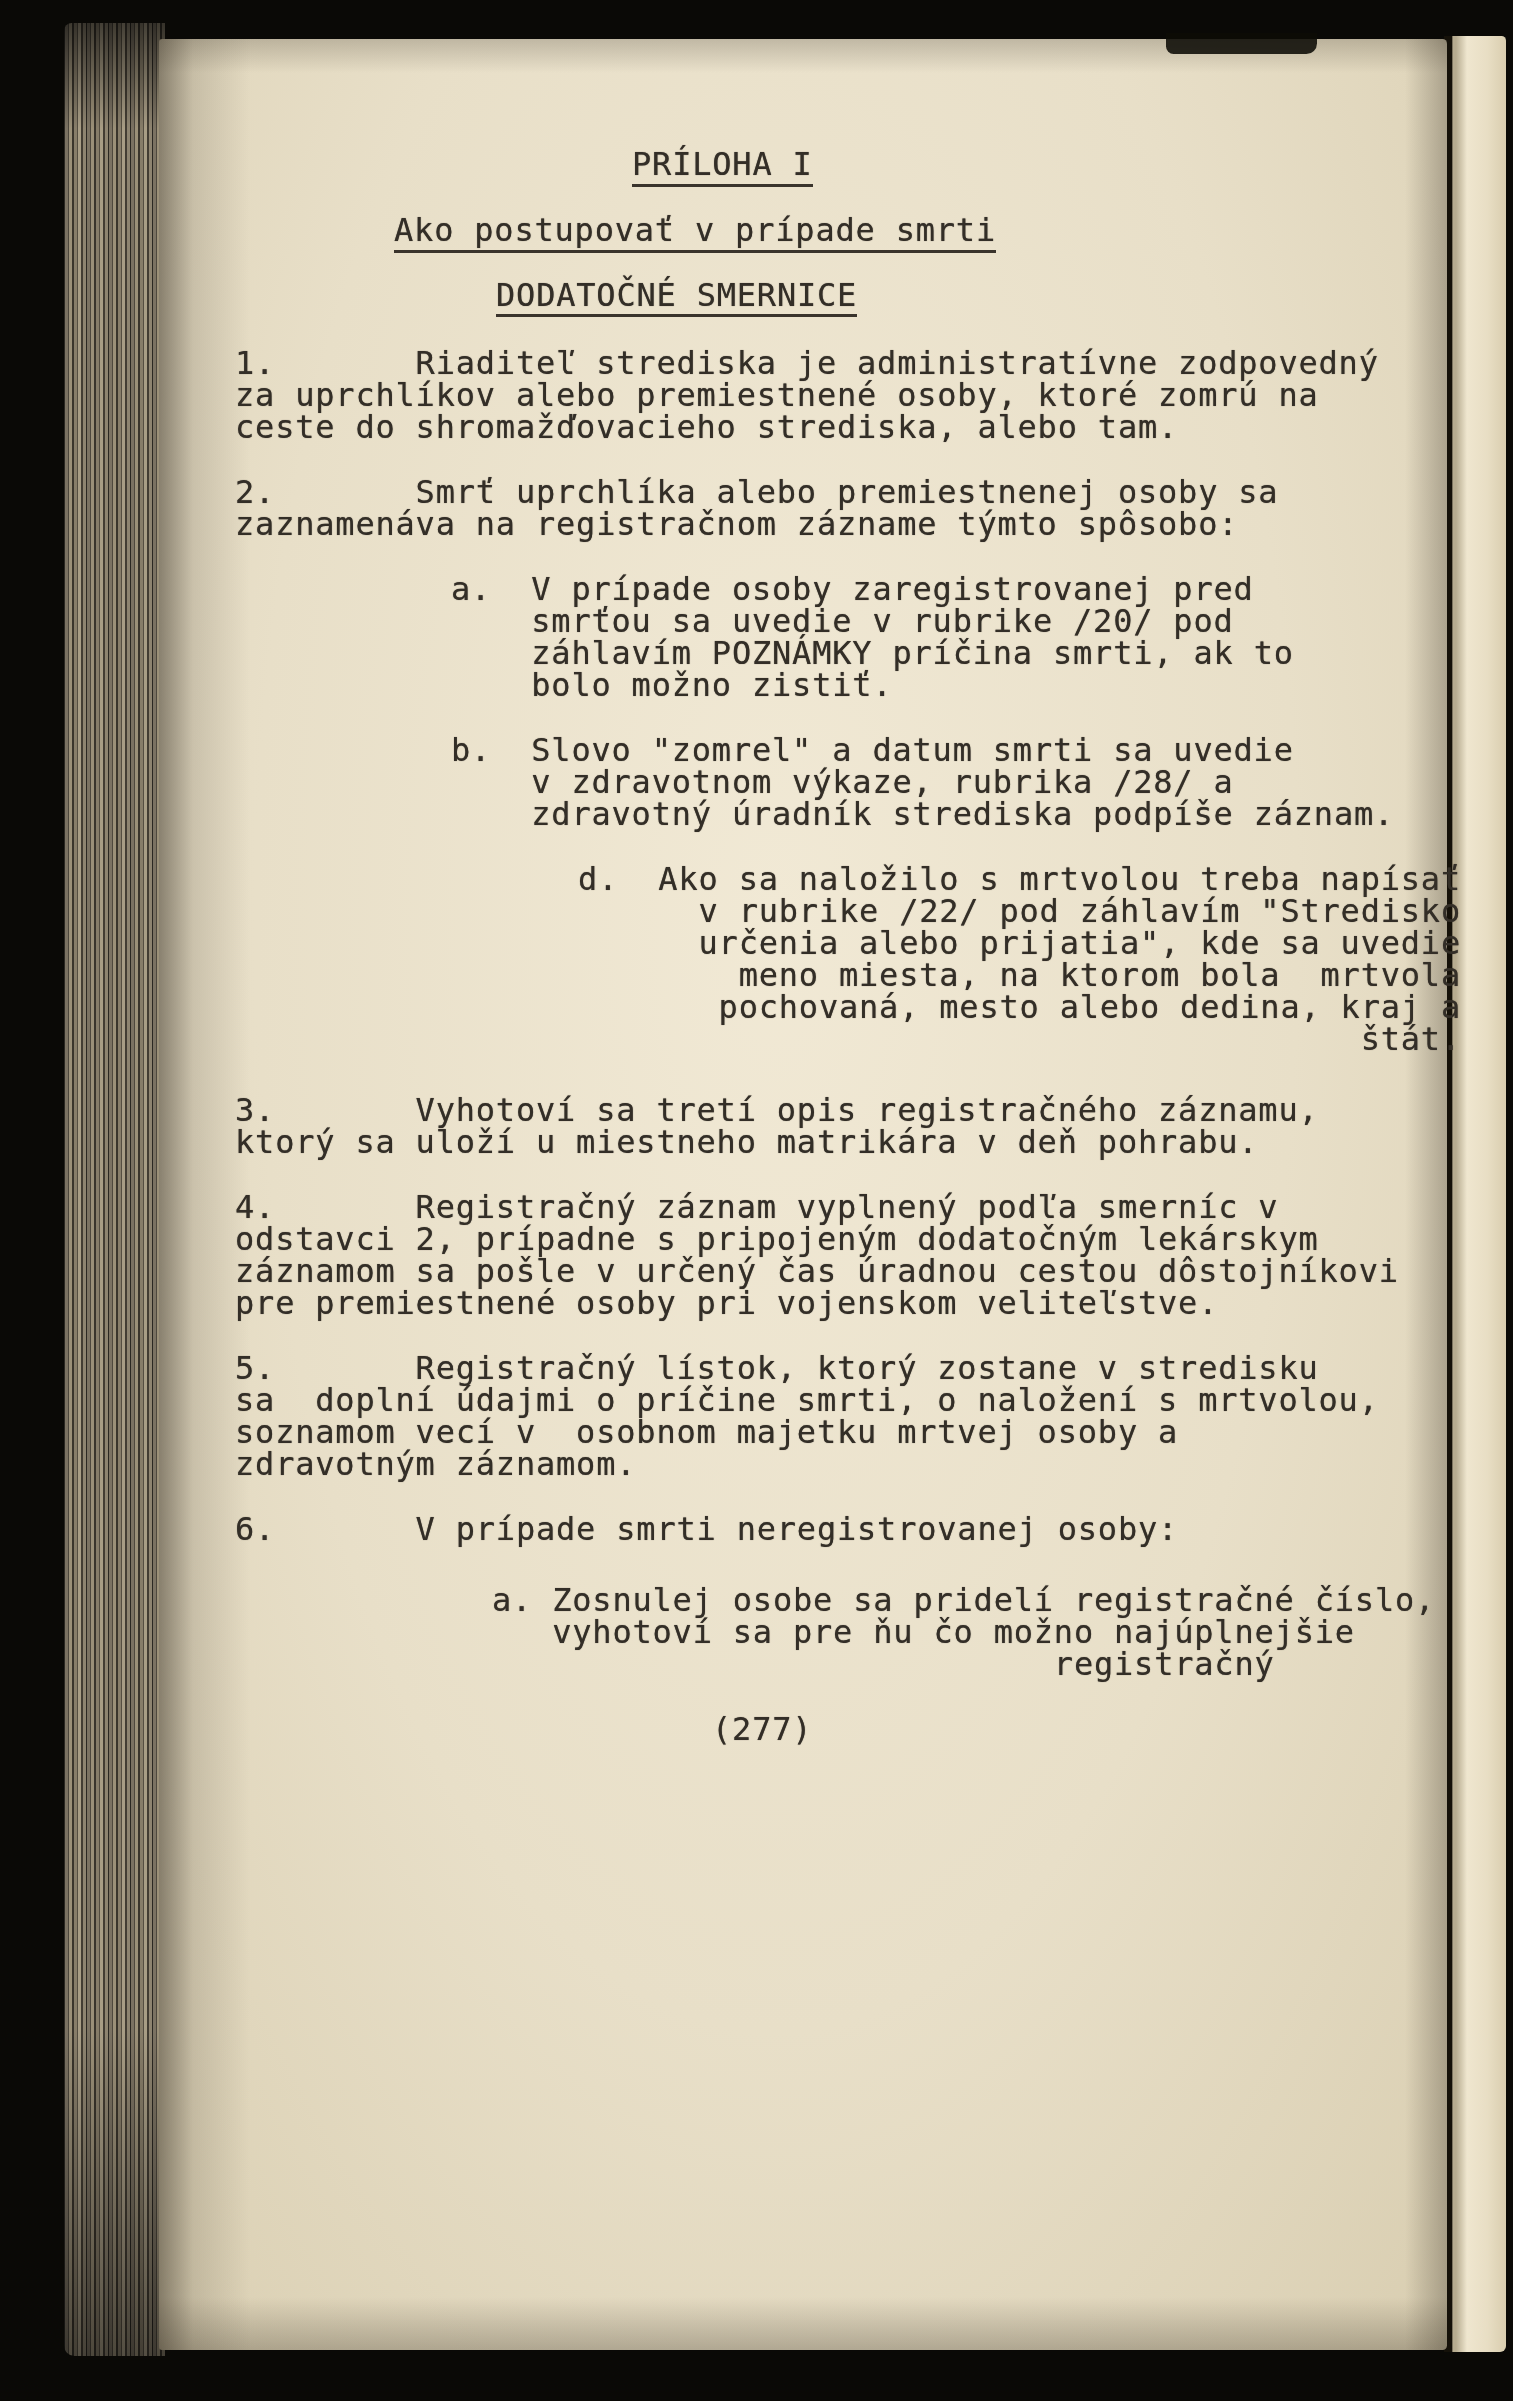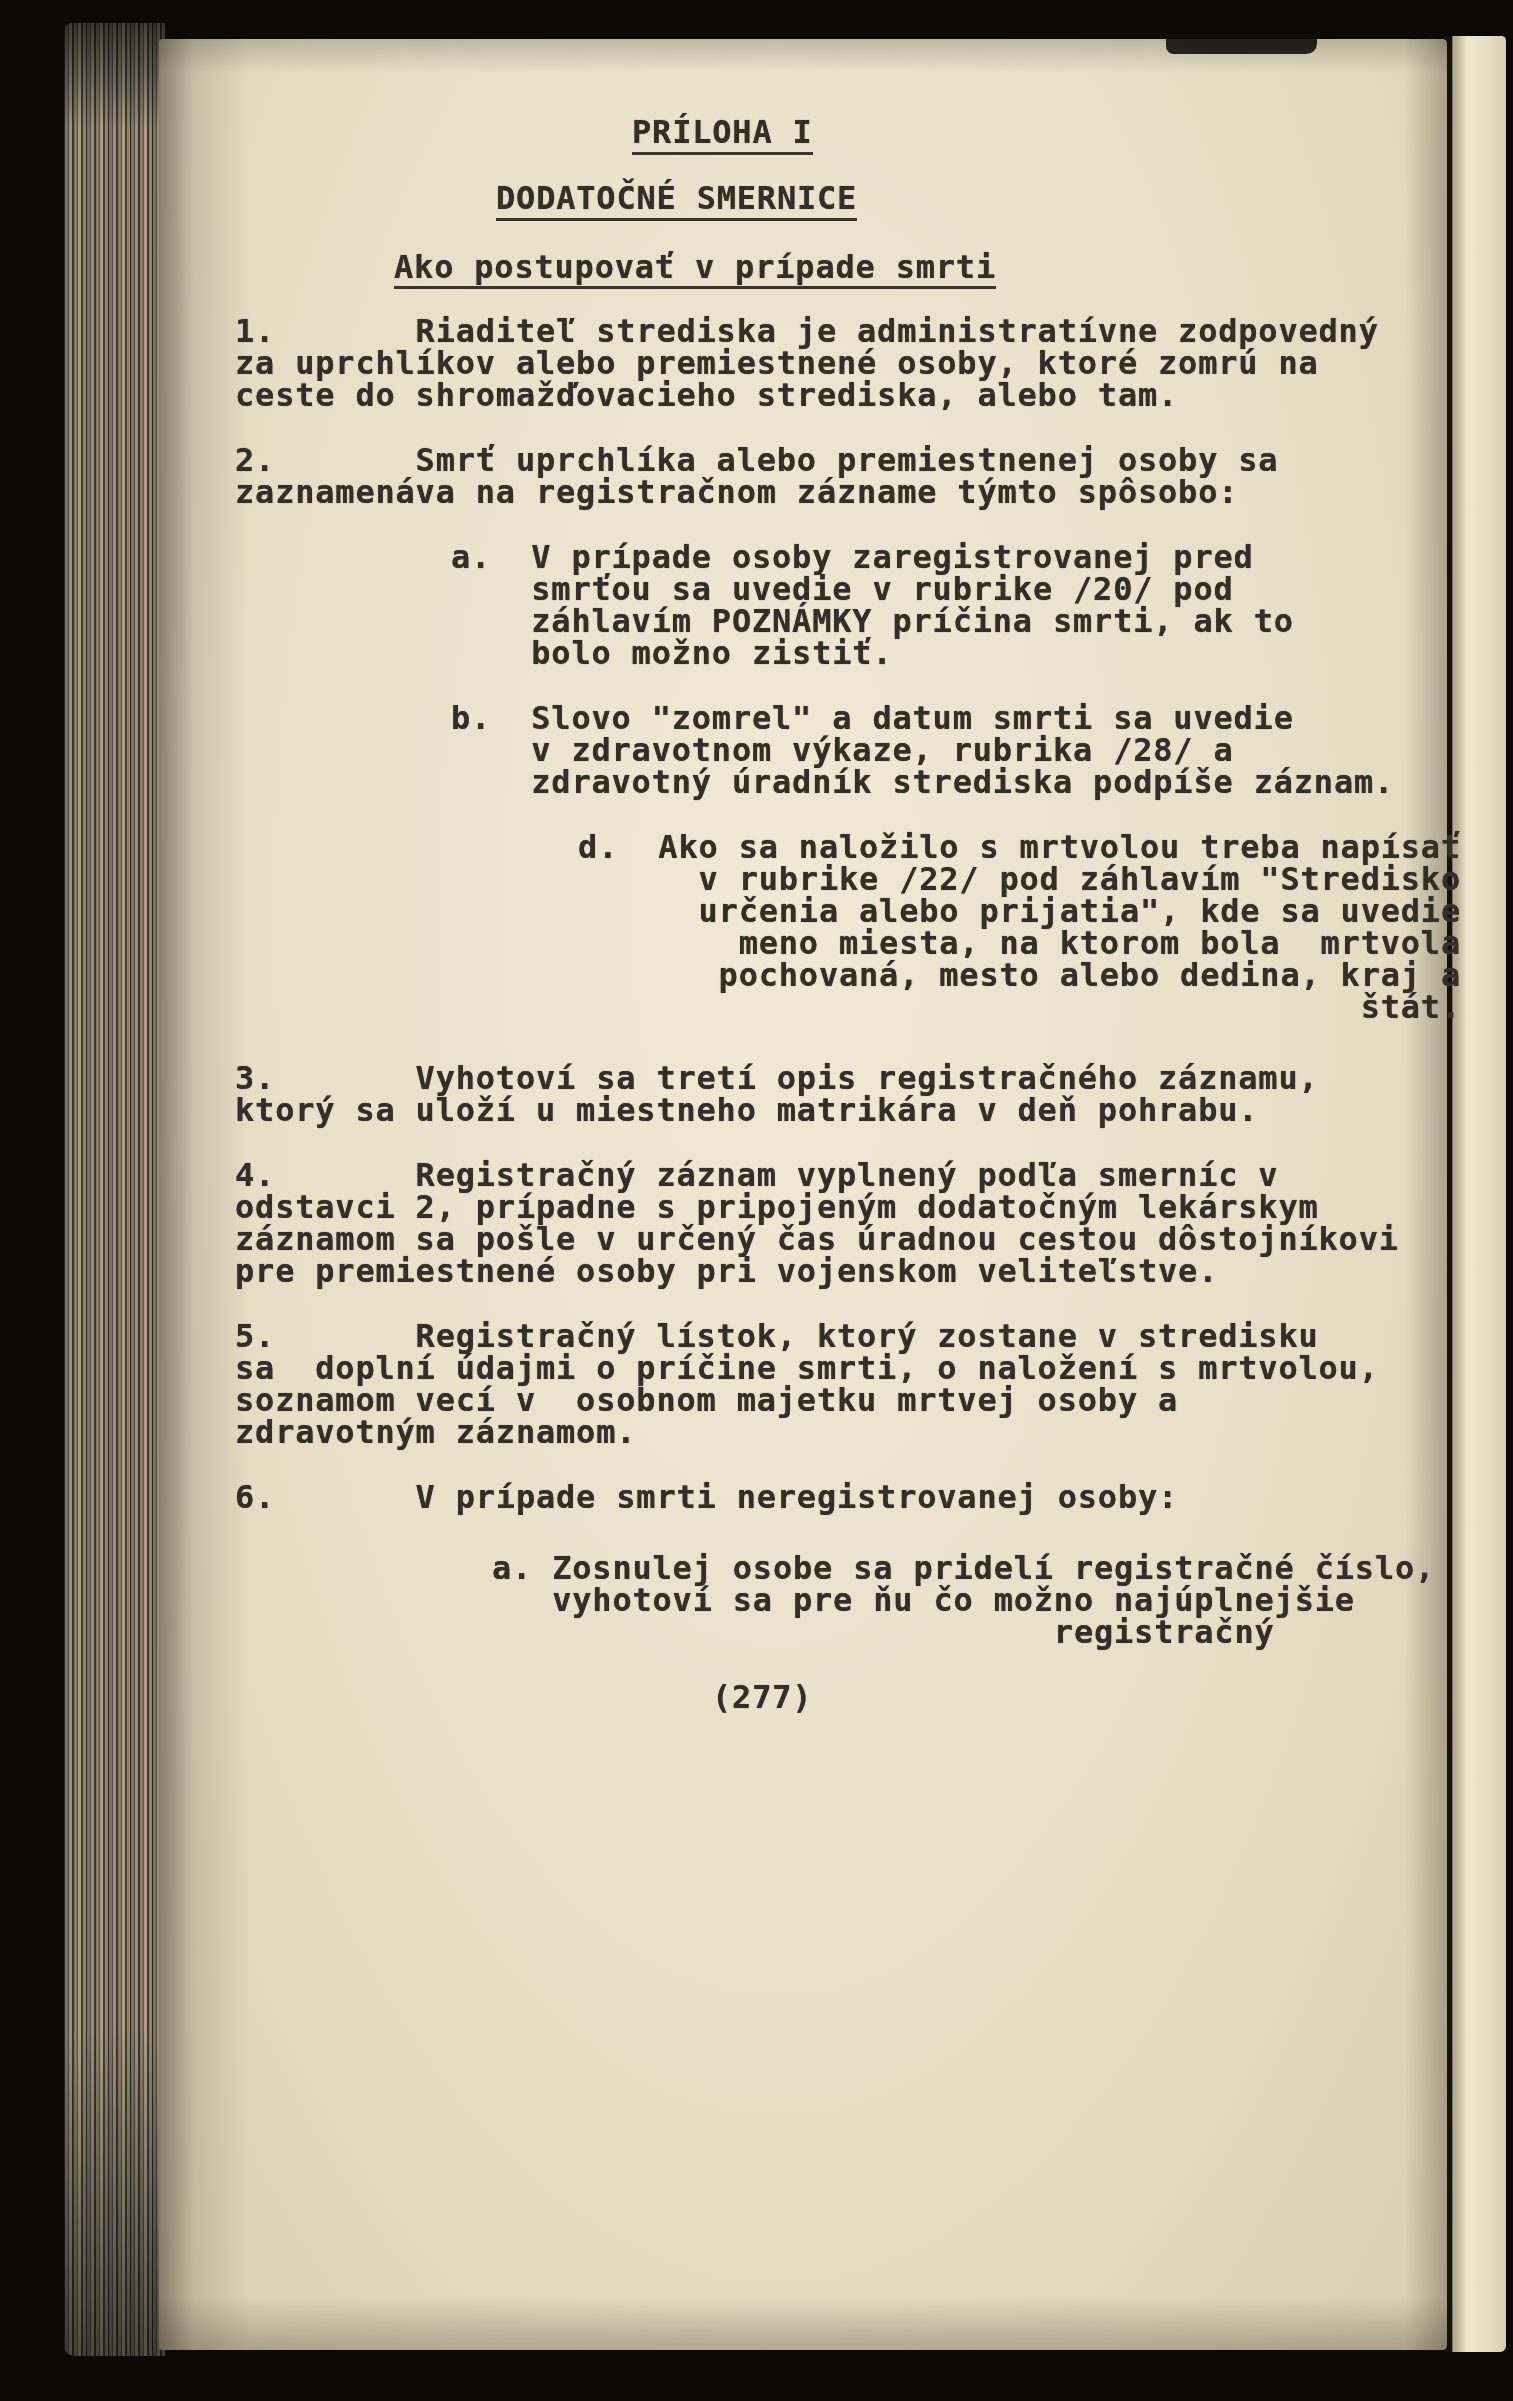--- a/index.html
+++ b/index.html
@@ -38,23 +38,23 @@
       radial-gradient(ellipse at 48% 38%, #f1e9d5 0%, #e8dfc8 55%, #d9ceb1 100%);
     border-radius:3px 4.5px 4.5px 3px;
   }
   .tear{
     position:absolute;left:1007px;top:-6px;width:151px;height:21px;
     background:#0d0b06;border-radius:0 0 10.6px 7.6px;opacity:.88;
   }
   
   .column{
     position:absolute;left:76px;top:0;width:1226px;
-    padding-top:77px;
+    padding-top:109px;
     color:#332e27;
-    font-size:32px;line-height:32px;letter-spacing:0.8px;font-weight:bold;
+    font-size:32px;line-height:32px;letter-spacing:0.8px;font-weight:normal;
     text-shadow:0 0 0.9px rgba(51,46,39,.75);
   }
   .block{white-space:pre-wrap;margin:0 0 33px 0;}
   .sub{margin-left:216px;}
   .sub-d{margin-bottom:39px;text-align:right;}
   .p6{margin-bottom:39px;}
   .sub6{margin-left:257px;}
   .hrow{margin:0 0 27px 0;}
   .hrow-sub{margin-bottom:30px;}
   .hrow-head{margin-bottom:26px;}
@@ -73,26 +73,26 @@
 
   <div class="page">
     <div class="tear"></div>
 
     <div class="column">
 
       <div class="hrow ml-title">
         <span class="u">PRÍLOHA I</span>
       </div>
 
+      <div class="hrow hrow-head ml-head">
+        <span class="u">Ako postupovať v prípade smrti</span>
+      </div>
+
       <div class="hrow hrow-sub ml-sub">
         <span class="u">DODATOČNÉ  SMERNICE</span>
-      </div>
-
-      <div class="hrow hrow-head ml-head">
-        <span class="u">Ako postupovať v prípade smrti</span>
       </div>
 
       <div class="block">1.       Riaditeľ strediska je administratívne zodpovedný
 za uprchlíkov alebo premiestnené osoby, ktoré zomrú na
 ceste do shromažďovacieho strediska, alebo tam.</div>
       <div class="block">2.       Smrť uprchlíka alebo premiestnenej osoby sa
 zaznamenáva na registračnom zázname týmto spôsobo:</div>
 
       <div class="block sub">a.  V prípade osoby zaregistrovanej pred
     smrťou sa uvedie v rubrike /20/ pod

